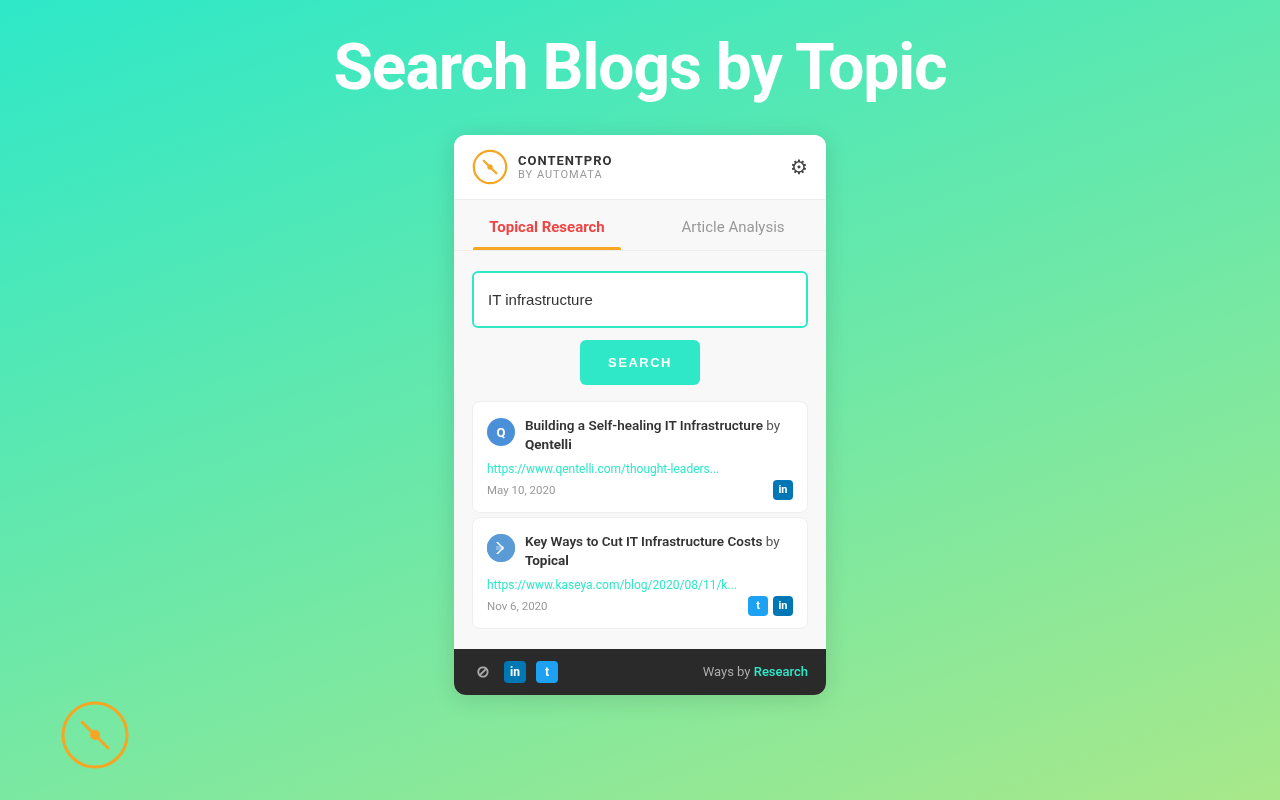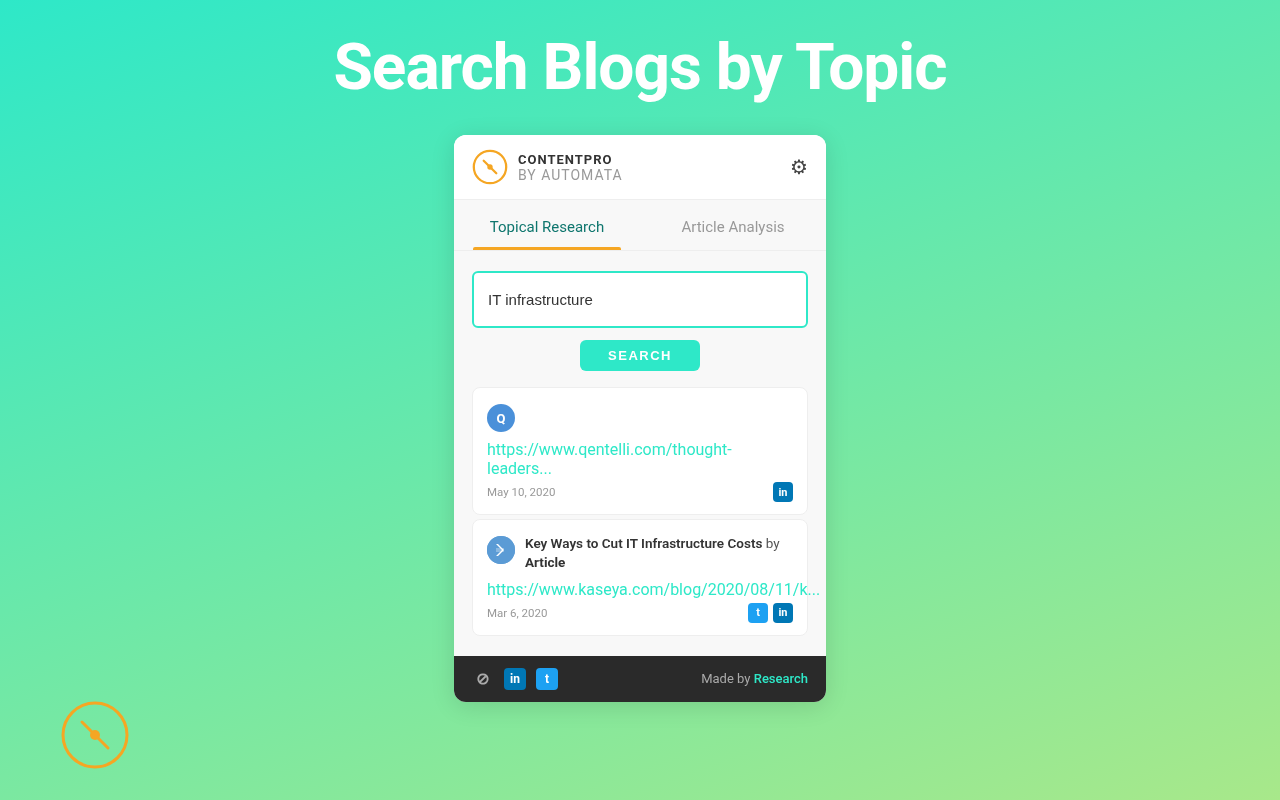--- a/index.html
+++ b/index.html
@@ -62,21 +62,21 @@
     }
 
     .brand-name {
       font-size: 13px;
       font-weight: 700;
       letter-spacing: 1px;
       color: #333;
     }
 
     .brand-sub {
-      font-size: 14px;
+      font-size: 11px;
       color: #999;
       letter-spacing: 1px;
       text-transform: uppercase;
     }
 
     .gear-icon {
       font-size: 20px;
       color: #444;
       cursor: pointer;
     }
@@ -92,22 +92,22 @@
       text-align: center;
       padding: 18px 10px 14px;
       font-size: 15px;
       color: #999;
       cursor: pointer;
       position: relative;
       font-weight: 400;
     }
 
     .tab.active {
-      color: #0f766e;
-      font-weight: 400;
+      color: #ef4444;
+      font-weight: 700;
     }
 
     .tab.active::after {
       content: '';
       position: absolute;
       bottom: 0;
       left: 10%;
       width: 80%;
       height: 3px;
       background: #f5a623;
@@ -131,21 +131,21 @@
       color: #333;
     }
 
     .search-button {
       display: block;
       margin: 12px auto 0;
       background: #2ee8c8;
       color: white;
       border: none;
       border-radius: 6px;
-      padding: 8px 28px;
+      padding: 15px 28px;
       font-size: 13px;
       font-weight: 700;
       letter-spacing: 1.5px;
       cursor: pointer;
       text-align: center;
     }
 
     .results {
       margin-top: 16px;
       display: flex;
@@ -204,21 +204,21 @@
       color: #555;
     }
 
     .result-title .author {
       font-weight: 700;
       color: #333;
     }
 
     .result-url {
       color: #2ee8c8;
-      font-size: 16px;
+      font-size: 12px;
       margin-top: 8px;
       display: block;
       text-decoration: none;
     }
 
     .result-footer {
       display: flex;
       justify-content: space-between;
       align-items: center;
       margin-top: 4px;
@@ -338,64 +338,67 @@
 
   <div class="card-body">
     <input class="search-input" type="text" value="IT infrastructure" style="">
     <button class="search-button">SEARCH</button>
 
     <div class="results">
 
       <div class="result-item">
         <div class="result-header">
           <div class="result-favicon favicon-q">Q</div>
+          <div class="result-title">
+            Building a Self-healing IT Infrastructure <span class="by">by</span> <span class="author">Qentelli</span>
+          </div>
         </div>
         <a class="result-url" href="#">https://www.qentelli.com/thought-leaders...</a>
         <div class="result-footer">
           <span class="result-date">May 10, 2020</span>
           <div class="social-icons">
             <div class="social-badge linkedin-badge">in</div>
           </div>
         </div>
       </div>
 
       <div class="result-item">
         <div class="result-header">
           <div class="result-favicon favicon-k">
             <svg width="28" height="28" viewBox="0 0 28 28" xmlns="http://www.w3.org/2000/svg">
               <circle cx="14" cy="14" r="14" fill="#5b9bd5"></circle>
               <polygon points="9,8 15,14 9,20 11,20 17,14 11,8" fill="white"></polygon>
               <rect x="9" y="12" width="8" height="4" fill="white" opacity="0.3"></rect>
             </svg>
           </div>
           <div class="result-title">
-            Key Ways to Cut IT Infrastructure Costs <span class="by">by</span> <span class="author">Article</span>
+            Key Ways to Cut IT Infrastructure Costs <span class="by">by</span> <span class="author">Topical</span>
           </div>
         </div>
         <a class="result-url" href="#">https://www.kaseya.com/blog/2020/08/11/k...</a>
         <div class="result-footer">
-          <span class="result-date">Mar 6, 2020</span>
+          <span class="result-date">Nov 6, 2020</span>
           <div class="social-icons">
             <div class="social-badge twitter-badge">t</div>
             <div class="social-badge linkedin-badge">in</div>
           </div>
         </div>
       </div>
 
     </div>
   </div>
 
   <div class="card-footer">
     <div class="footer-icons">
       <span class="footer-icon footer-automata-icon">⊘</span>
       <div class="footer-icon footer-linkedin" style="font-size:12px;">in</div>
       <div class="footer-icon footer-twitter" style="font-size:12px;">t</div>
     </div>
     <div class="footer-text">
-      <span>Made by</span>
+      <span>Ways by</span>
       <span class="automata-link">Research</span>
     </div>
   </div>
 
 </div>
 
 <div class="bottom-logo">
   <svg viewBox="0 0 70 70" xmlns="http://www.w3.org/2000/svg">
     <circle cx="35" cy="35" r="32" fill="none" stroke="#f5a623" stroke-width="3"></circle>
     <line x1="22" y1="22" x2="48" y2="48" stroke="#f5a623" stroke-width="3" stroke-linecap="round"></line>

